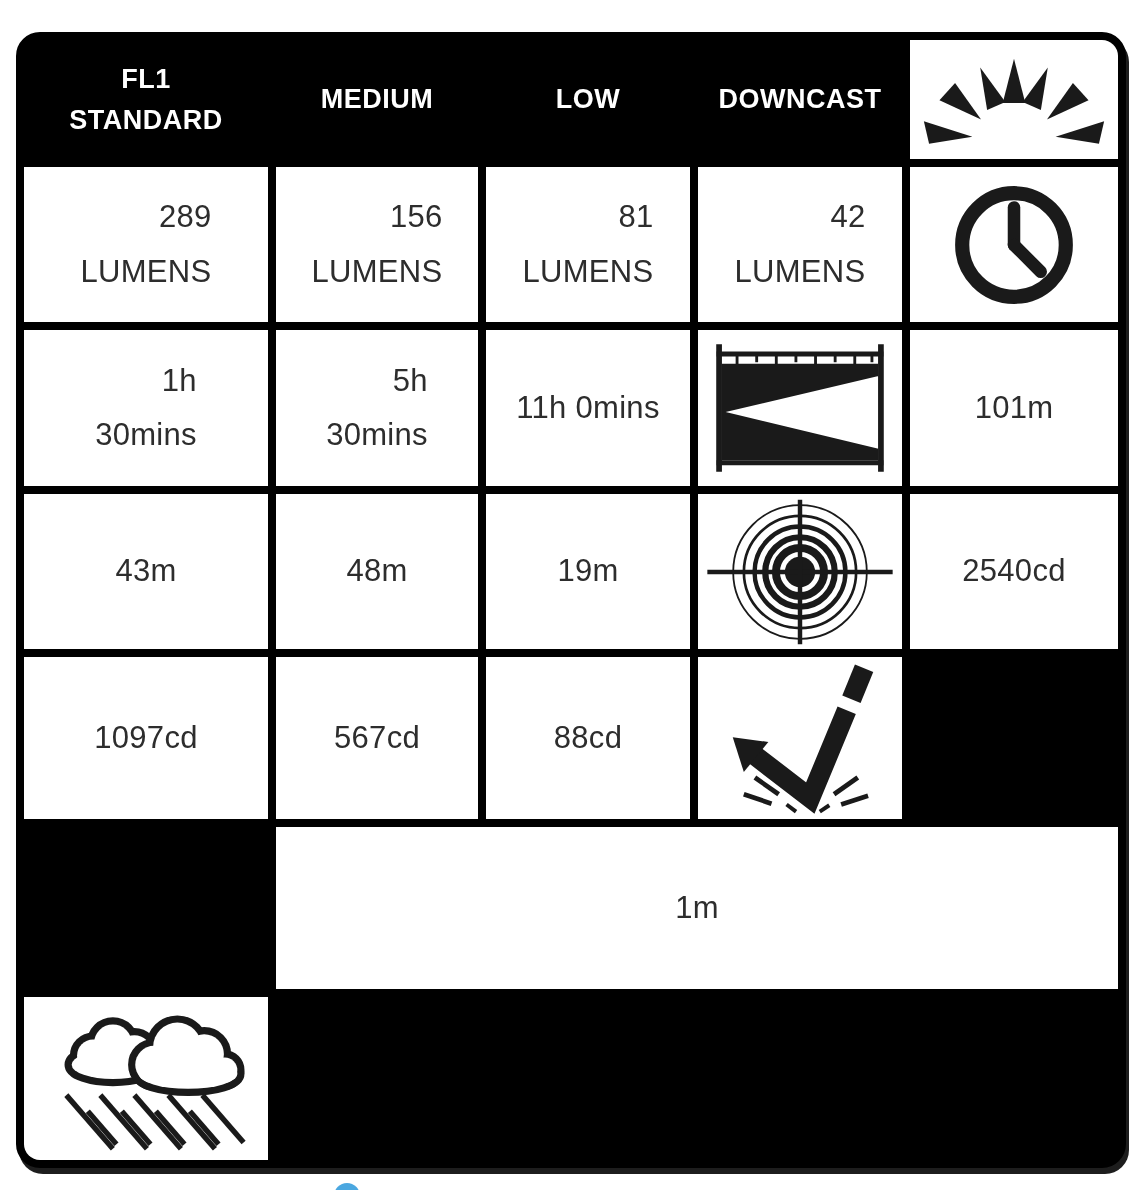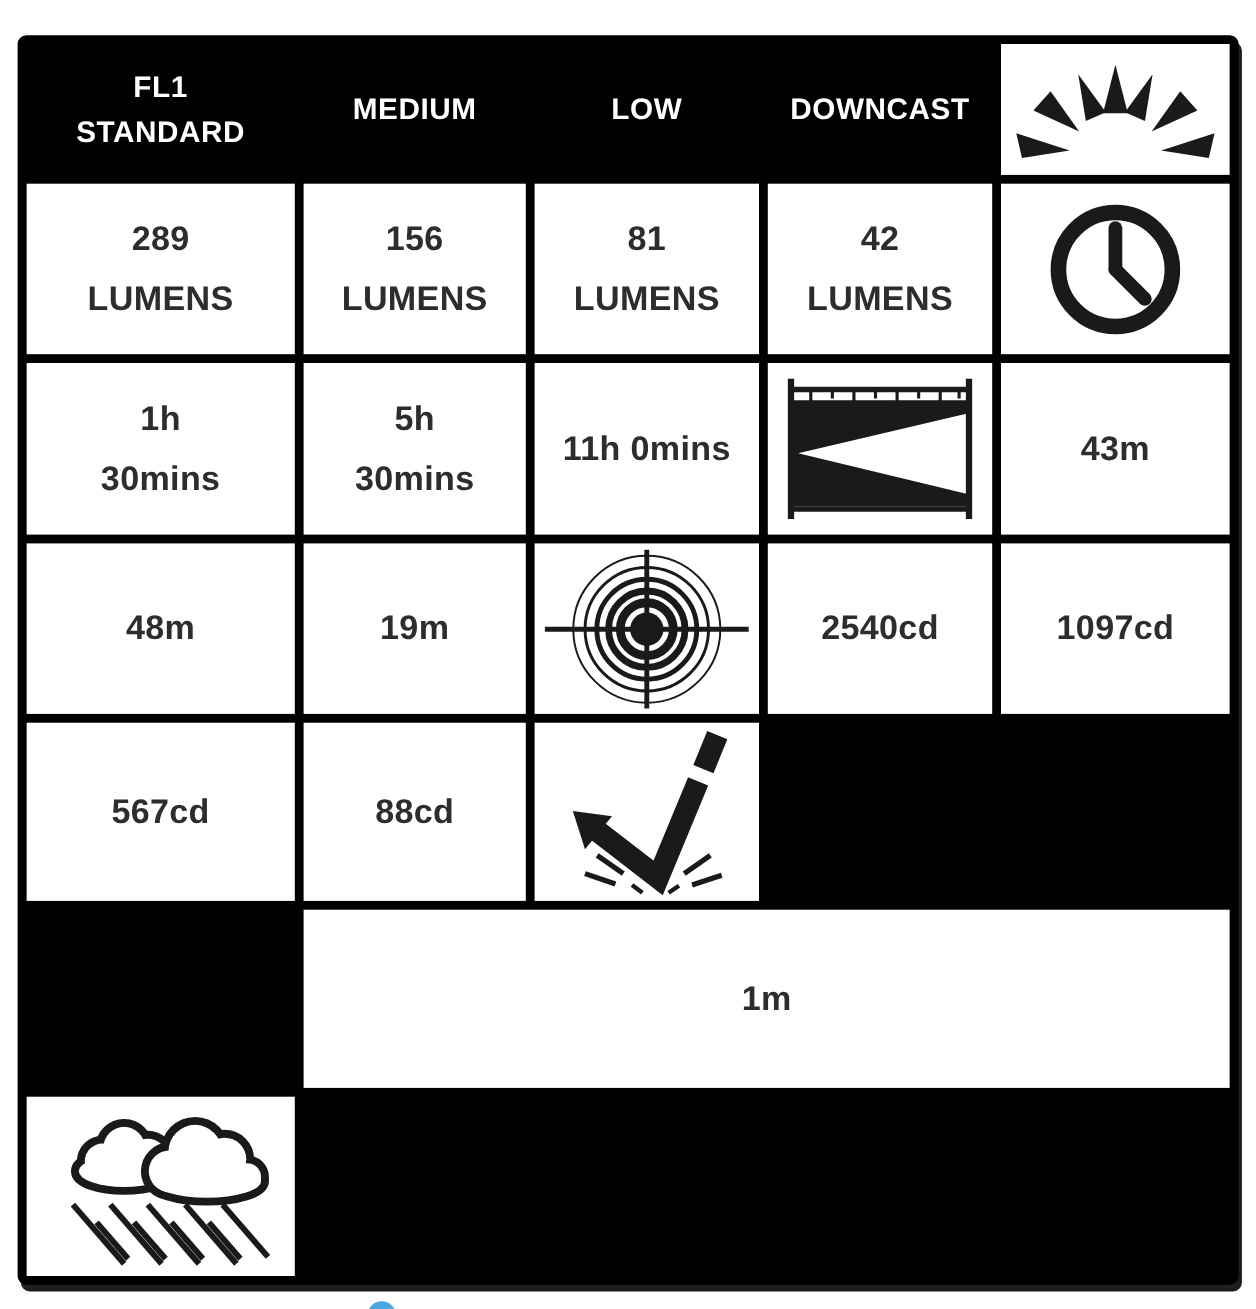--- a/index.html
+++ b/index.html
@@ -11,37 +11,37 @@
   }
   .spec-table {
     position: absolute; left: 16px; top: 32px;
     width: 1110px;
     display: grid;
     grid-template-columns: 244px 202px 204px 204px 208px;
     grid-template-rows: 119px 155px 156px 155px 162px 162px 163px;
     gap: 8px;
     background: #000000;
     border: 8px solid #000000;
-    border-radius: 8px;
+    border-radius: 24px;
     overflow: hidden;
     box-shadow: 3px 6px 0 rgba(10,10,10,0.92);
   }
   .cell {
     background: #ffffff;
     display: flex; align-items: center; justify-content: center;
     text-align: center;
   }
   .cell.hdr {
     background: #000000; color: #ffffff;
     font-weight: 700; font-size: 27px; letter-spacing: 0.5px;
   }
   .hdr-corner { white-space: pre-line; line-height: 1.5; font-size: 26px; }
   .val {
-    font-weight: 700; font-size: 31px; color: #2d2d2d;
-    white-space: pre-line; line-height: 1.75; letter-spacing: 0.3px;
+    font-weight: 400; font-size: 31px; color: #2d2d2d;
+    white-space: pre-line; line-height: 1.75; letter-spacing: 0.3px; text-align: right;
   }
   .span-cell { grid-column: 2 / 6; }
   .icon-cell svg { display: block; }
   .blue-dot {
     position: absolute; left: 334px; top: 1183px;
     width: 26px; height: 26px; border-radius: 50%;
     background: #4aa7e0;
   }
 </style>
 </head>
@@ -100,20 +100,21 @@
           <line x1="110" y1="14" x2="110" y2="24"></line>
         <line x1="134" y1="14" x2="134" y2="27"></line>
           <line x1="158" y1="14" x2="158" y2="24"></line>
         <line x1="182" y1="14" x2="182" y2="27"></line>
           <line x1="203" y1="14" x2="203" y2="24"></line>
       </g>
       <line x1="13" y1="147" x2="217" y2="147" stroke-width="6"></line>
       <path d="M19,26 H211 V144 H19 Z M24,85 L211,41 V130 Z" fill-rule="evenodd" stroke="none"></path>
     </svg>
   </div>
+  <div class="cell val">101m</div>
   <div class="cell val">43m</div>
   <div class="cell val">48m</div>
   <div class="cell val">19m</div>
 
   <div class="cell icon-cell">
     <svg width="196" height="152" viewBox="0 0 220 170" fill="none" stroke="#1a1a1a">
       <circle cx="110" cy="85" r="75" stroke-width="2"></circle>
       <circle cx="110" cy="85" r="63" stroke-width="3"></circle>
       <circle cx="110" cy="85" r="51" stroke-width="5"></circle>
       <circle cx="110" cy="85" r="39" stroke-width="7"></circle>

